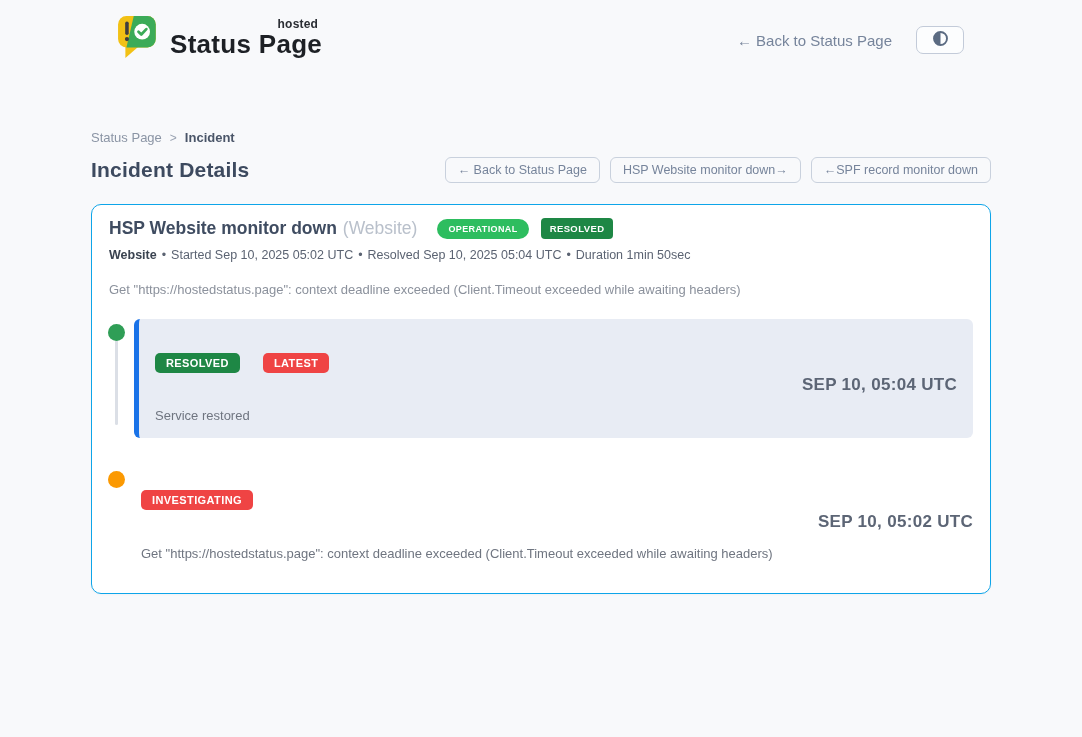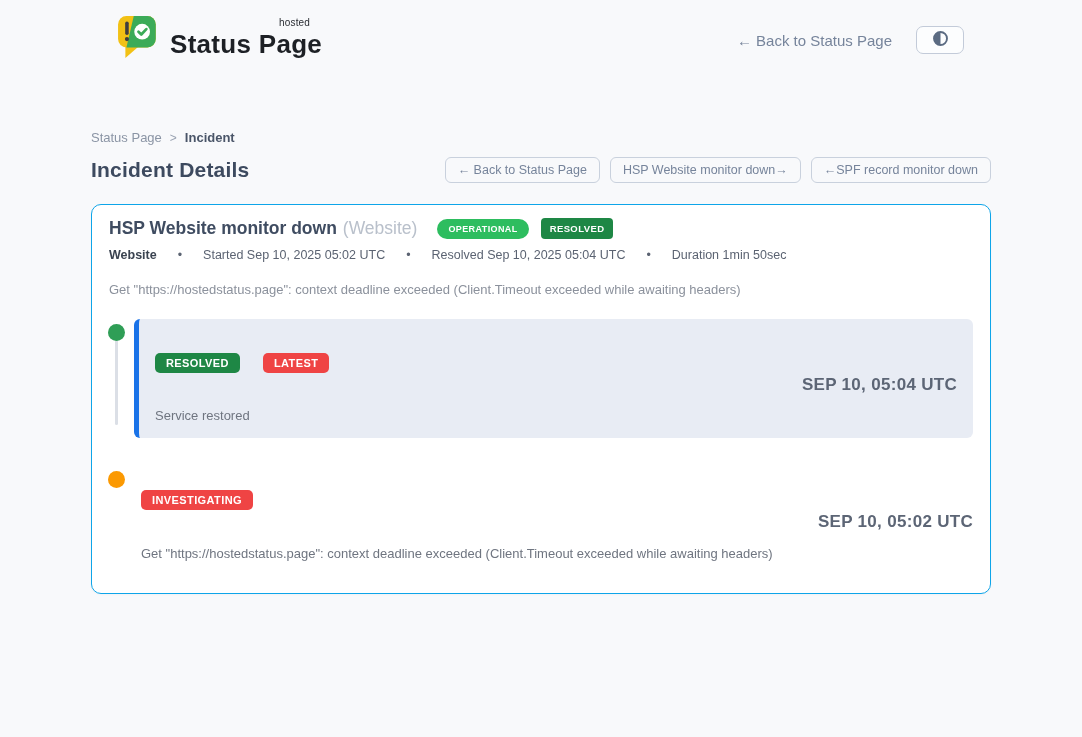--- a/index.html
+++ b/index.html
@@ -10,21 +10,21 @@
     color:#3e4a5e;
     overflow:hidden;
   }
   .container { width:900px; margin:0 auto; }
 
   
   .header { padding-top:16px; }
   .header-inner { display:flex; align-items:center; padding:0 27px 0 27px; }
   .logo { display:flex; align-items:center; gap:10px; cursor:pointer; }
   .logo-text { position:relative; font-size:26px; font-weight:700; color:#1d2025; letter-spacing:.3px; padding-top:8px; }
-  .logo-hosted { position:absolute; top:-4px; right:12px; font-size:10px; font-weight:400; color:#2a2d33; letter-spacing:.2px; }
+  .logo-hosted { position:absolute; top:-4px; right:4px; font-size:12px; font-weight:700; color:#2a2d33; letter-spacing:.2px; }
   .header-right { margin-left:auto; display:flex; align-items:center; gap:24px; }
   .back-link { color:#76849b; font-size:15px; text-decoration:none; cursor:pointer; }
   .theme-toggle {
     width:48px; height:28px; border:1px solid #c3cbd9; border-radius:7px;
     background:#fcfdfe; display:flex; align-items:center; justify-content:center; cursor:pointer;
   }
 
   
   .main { margin-top:66px; }
   .breadcrumb { font-size:13px; color:#8b95a5; display:flex; gap:8px; align-items:center; }
@@ -46,21 +46,21 @@
     margin-top:21px; background:#ffffff; border:1px solid #0ea5e9; border-radius:10px;
     padding:13px 17px 32px 17px; box-shadow:0 1px 2px rgba(30,40,60,.03);
   }
   .card-title-row { display:flex; align-items:center; flex-wrap:wrap; }
   .incident-title { font-size:17.5px; font-weight:700; color:#3f4c61; }
   .incident-component { font-size:17.5px; font-weight:500; color:#b9c0cb; margin-left:6px; }
   .badge { display:inline-block; color:#fff; font-weight:700; letter-spacing:.4px; }
   .badge-operational { background:#2dbd5f; font-size:9px; padding:5px 11px; border-radius:999px; margin-left:20px; }
   .badge-resolved-hdr { background:#1e8745; font-size:9.5px; padding:5px 9px; border-radius:4px; margin-left:12px; }
 
-  .meta-line { margin-top:9px; font-size:12.5px; color:#5b6372; display:flex; gap:21px; flex-wrap:wrap; }
+  .meta-line { margin-top:9px; font-size:12.5px; color:#5b6372; display:flex; gap:5px; flex-wrap:wrap; }
   .meta-component { font-weight:700; color:#3a4350; }
   .meta-sep { color:#5b6372; }
 
   .incident-desc { margin-top:20px; font-size:13px; color:#8b919c; }
 
   
   .timeline { margin-top:22px; position:relative; }
   .timeline-line { position:absolute; left:6px; top:18px; width:3px; height:88px; background:#dbdfe6; border-radius:2px; }
   .tl-entry { position:relative; }
   .tl-dot { position:absolute; left:-1px; top:5px; width:17px; height:17px; border-radius:50%; }

